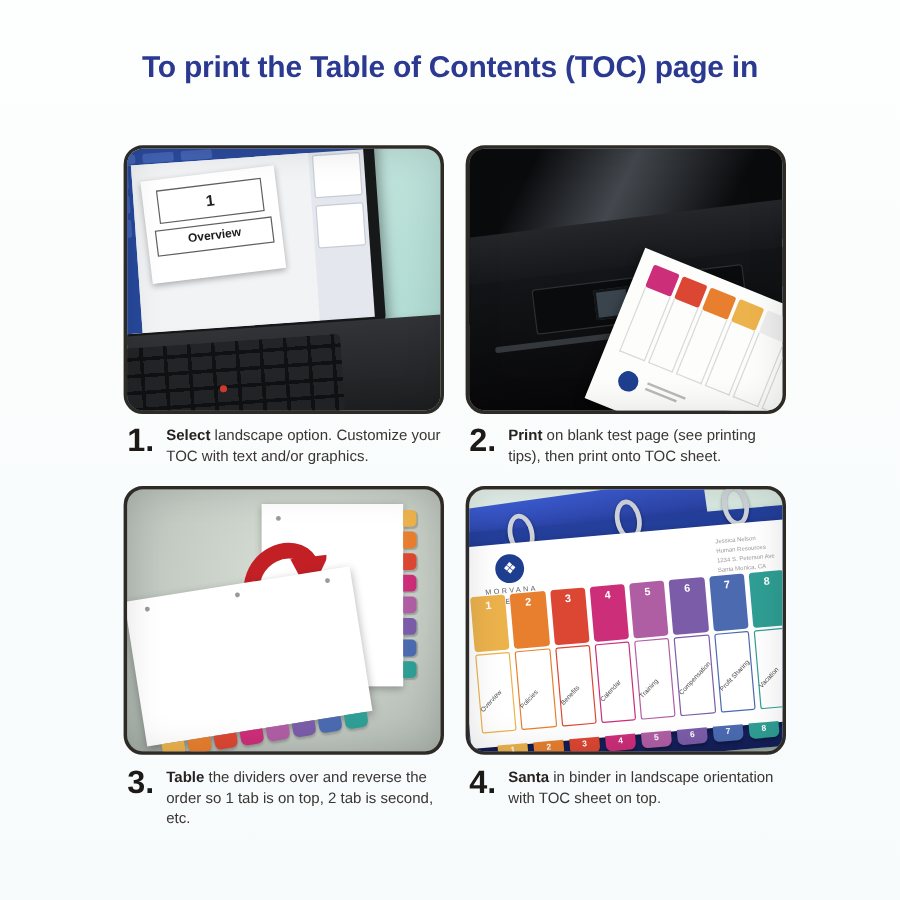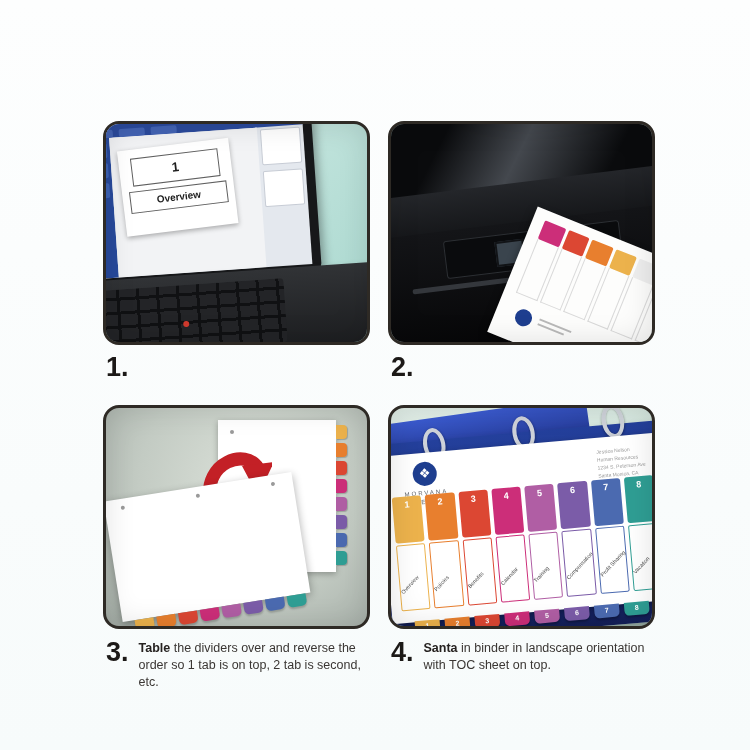--- a/index.html
+++ b/index.html
@@ -136,20 +136,21 @@
   .b4tabs { position:absolute; left:28px; top:199px; display:flex; gap:5px; }
   .b4tab { width:25px; height:13px; border-radius:0 0 5px 5px; text-align:center; color:#fff;
            font-size:7px; font-weight:bold; line-height:12px; box-shadow:0 2px 2px rgba(0,0,0,.25); }
 </style>
 </head>
 <body>
 
 <div class="stage">
 
   <div class="title" style="color:#2b3990;">
+    <div>To print the Table of Contents (TOC) page in</div>
   </div>
 
   <div class="panel" id="panel1">
     <div class="lap">
       <div class="lap-screen">
         <div class="lap-display">
           <div class="app-top"><span></span><span></span><span></span></div>
           <div class="app-side">
               <div></div>
               <div></div>
@@ -327,23 +328,25 @@
         <div class="b4tab" style="background: rgb(176, 94, 164);">5</div>
         <div class="b4tab" style="background: rgb(123, 92, 168);">6</div>
         <div class="b4tab" style="background: rgb(75, 106, 176);">7</div>
         <div class="b4tab" style="background: rgb(47, 158, 148);">8</div>
       </div>
     </div>
   </div>
 
   <div class="cap" id="cap1">
     <span class="cap-num">1.</span>
+    <p class="cap-text"><b>Select</b><span> landscape option. Customize your TOC with text and/or graphics.</span></p>
   </div>
   <div class="cap" id="cap2">
     <span class="cap-num">2.</span>
+    <p class="cap-text"><b>Print</b><span> on blank test page (see printing tips), then print onto TOC sheet.</span></p>
   </div>
   <div class="cap" id="cap3">
     <span class="cap-num">3.</span>
     <p class="cap-text"><b>Table</b><span> the dividers over and reverse the order so 1 tab is on top, 2 tab is second, etc.</span></p>
   </div>
   <div class="cap" id="cap4">
     <span class="cap-num">4.</span>
     <p class="cap-text"><b>Santa</b><span> in binder in landscape orientation with TOC sheet on top.</span></p>
   </div>
 

